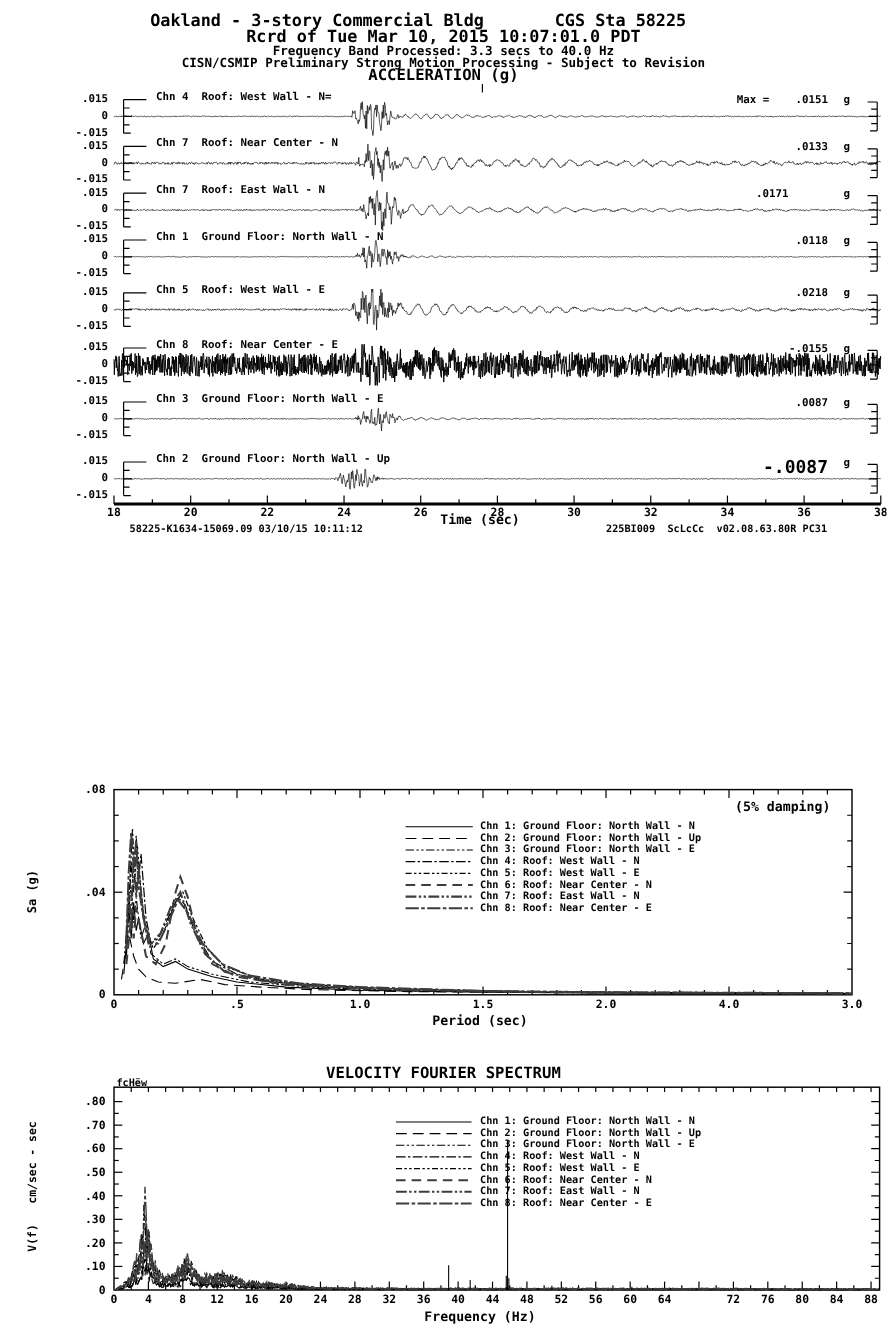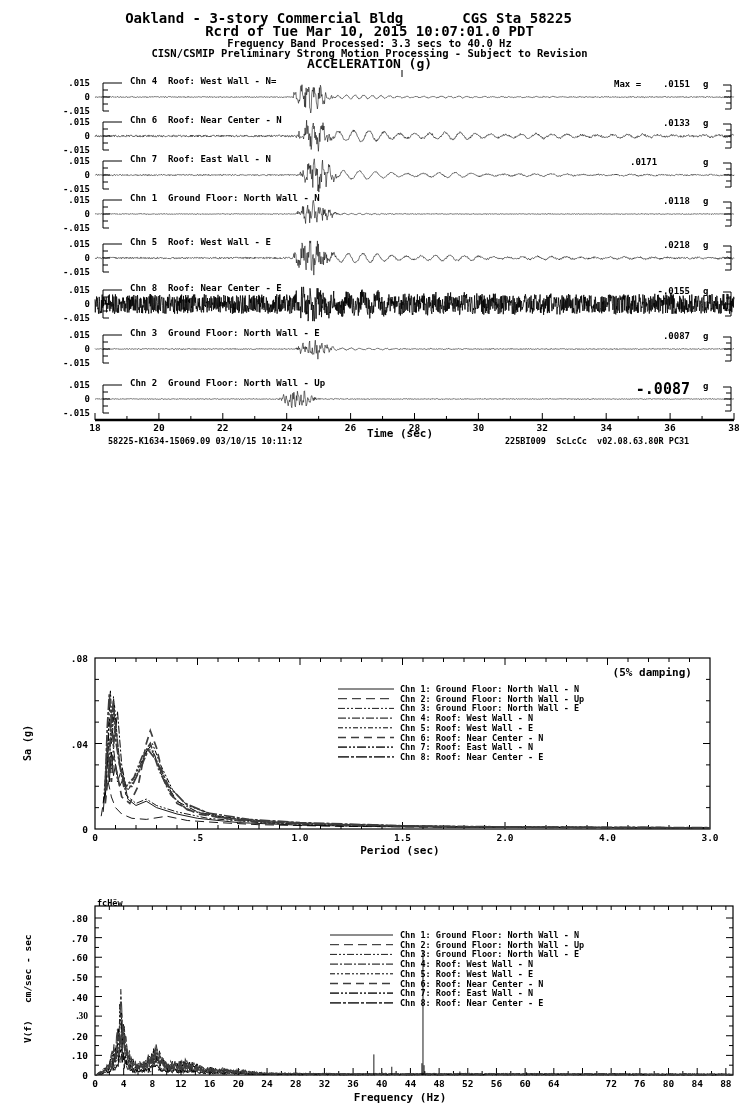--- a/index.html
+++ b/index.html
@@ -305,34 +305,35 @@
   <div class="lbl c" style="left:0;width:739px;top:57px;font-size:13px">ACCELERATION (g)</div>
 
   <div class="lbl c" style="left:335px;width:130px;top:428px;font-size:11px">Time (sec)</div>
   <div class="lbl" style="left:108px;top:437px;font-size:8.5px">58225-K1634-15069.09 03/10/15 10:11:12</div>
   <div class="lbl" style="left:505px;top:437px;font-size:8.5px">225BI009  ScLcCc  v02.08.63.80R PC31</div>
 
   <div class="lbl r" style="left:540px;width:152px;top:667px;font-size:11px">(5% damping)</div>
   <div class="lbl c rot" style="left:-4px;width:64px;top:738px;font-size:10px">Sa (g)</div>
   <div class="lbl c" style="left:335px;width:130px;top:845px;font-size:11px">Period (sec)</div>
 
+  <div class="lbl c" style="left:0;width:739px;top:888px;font-size:13px">VELOCITY FOURIER SPECTRUM</div>
   <div class="lbl" style="left:97px;top:899px;font-size:8.5px">fcHëw</div>
   <div class="lbl c rot" style="left:-57px;width:170px;top:984px;font-size:9.5px">V(f)   cm/sec - sec</div>
   <div class="lbl c" style="left:325px;width:150px;top:1092px;font-size:11px">Frequency (Hz)</div>
 <div class="lbl" style="left: 50px; top: 79px; width: 40px; text-align: right; font-size: 9px;">.015</div>
     <div class="lbl" style="left: 50px; top: 93px; width: 40px; text-align: right; font-size: 9px;">0</div>
     <div class="lbl" style="left: 50px; top: 107px; width: 40px; text-align: right; font-size: 9px;">-.015</div>
     <div class="lbl" style="left: 130px; top: 77px; font-size: 9px;">Chn 4  Roof: West Wall - N=</div>
     <div class="lbl" style="left: 600px; top: 80px; font-size: 9px; padding-left: 14px;">Max =</div>
     <div class="lbl" style="left: 630px; top: 80px; width: 60px; text-align: right; font-size: 9px;">.0151</div>
     <div class="lbl" style="left: 703px; top: 80px; font-size: 9px;">g</div>
     <div class="lbl" style="left: 50px; top: 118px; width: 40px; text-align: right; font-size: 9px;">.015</div>
     <div class="lbl" style="left: 50px; top: 132px; width: 40px; text-align: right; font-size: 9px;">0</div>
     <div class="lbl" style="left: 50px; top: 146px; width: 40px; text-align: right; font-size: 9px;">-.015</div>
-    <div class="lbl" style="left: 130px; top: 116px; font-size: 9px;">Chn 6  Roof: Near Center - N</div>
+    <div class="lbl" style="left: 130px; top: 116px; font-size: 9px;">Chn 7  Roof: Near Center - N</div>
     <div class="lbl" style="left: 630px; top: 119px; width: 60px; text-align: right; font-size: 9px;">.0133</div>
     <div class="lbl" style="left: 703px; top: 119px; font-size: 9px;">g</div>
     <div class="lbl" style="left: 50px; top: 157px; width: 40px; text-align: right; font-size: 9px;">.015</div>
     <div class="lbl" style="left: 50px; top: 171px; width: 40px; text-align: right; font-size: 9px;">0</div>
     <div class="lbl" style="left: 50px; top: 185px; width: 40px; text-align: right; font-size: 9px;">-.015</div>
     <div class="lbl" style="left: 130px; top: 155px; font-size: 9px;">Chn 7  Roof: East Wall - N</div>
     <div class="lbl" style="left: 630px; top: 158px; width: 60px; text-align: left; font-size: 9px;">.0171</div>
     <div class="lbl" style="left: 703px; top: 158px; font-size: 9px;">g</div>
     <div class="lbl" style="left: 50px; top: 196px; width: 40px; text-align: right; font-size: 9px;">.015</div>
     <div class="lbl" style="left: 50px; top: 210px; width: 40px; text-align: right; font-size: 9px;">0</div>
@@ -414,21 +415,21 @@
     <div class="lbl" style="left: 596.168px; top: 1079px; width: 30px; text-align: center; font-size: 9.5px;">72</div>
     <div class="lbl" style="left: 624.844px; top: 1079px; width: 30px; text-align: center; font-size: 9.5px;">76</div>
     <div class="lbl" style="left: 653.52px; top: 1079px; width: 30px; text-align: center; font-size: 9.5px;">80</div>
     <div class="lbl" style="left: 682.196px; top: 1079px; width: 30px; text-align: center; font-size: 9.5px;">84</div>
     <div class="lbl" style="left: 710.872px; top: 1079px; width: 30px; text-align: center; font-size: 9.5px;">88</div>
     <div class="lbl" style="left: 50px; top: 914px; width: 38px; text-align: right; font-size: 9.5px;">.80</div>
     <div class="lbl" style="left: 50px; top: 933.625px; width: 38px; text-align: right; font-size: 9.5px;">.70</div>
     <div class="lbl" style="left: 50px; top: 953.25px; width: 38px; text-align: right; font-size: 9.5px;">.60</div>
     <div class="lbl" style="left: 50px; top: 972.875px; width: 38px; text-align: right; font-size: 9.5px;">.50</div>
     <div class="lbl" style="left: 50px; top: 992.5px; width: 38px; text-align: right; font-size: 9.5px;">.40</div>
-    <div class="lbl" style="left: 50px; top: 1012.12px; width: 38px; text-align: right; font-size: 9.5px; font-family: Liberation Serif, serif;">.30</div>
+    <div class="lbl" style="left: 50px; top: 1012.12px; width: 38px; text-align: right; font-size: 9.5px;">.30</div>
     <div class="lbl" style="left: 50px; top: 1031.75px; width: 38px; text-align: right; font-size: 9.5px;">.20</div>
     <div class="lbl" style="left: 50px; top: 1051.38px; width: 38px; text-align: right; font-size: 9.5px;">.10</div>
     <div class="lbl" style="left: 50px; top: 1071px; width: 38px; text-align: right; font-size: 9.5px;">0</div>
     <div class="lbl" style="left: 400px; top: 931px; font-size: 8.5px;">Chn 1: Ground Floor: North Wall - N</div>
     <div class="lbl" style="left: 400px; top: 940.7px; font-size: 8.5px;">Chn 2: Ground Floor: North Wall - Up</div>
     <div class="lbl" style="left: 400px; top: 950.4px; font-size: 8.5px;">Chn 3: Ground Floor: North Wall - E</div>
     <div class="lbl" style="left: 400px; top: 960.1px; font-size: 8.5px;">Chn 4: Roof: West Wall - N</div>
     <div class="lbl" style="left: 400px; top: 969.8px; font-size: 8.5px;">Chn 5: Roof: West Wall - E</div>
     <div class="lbl" style="left: 400px; top: 979.5px; font-size: 8.5px;">Chn 6: Roof: Near Center - N</div>
     <div class="lbl" style="left: 400px; top: 989.2px; font-size: 8.5px;">Chn 7: Roof: East Wall - N</div>

